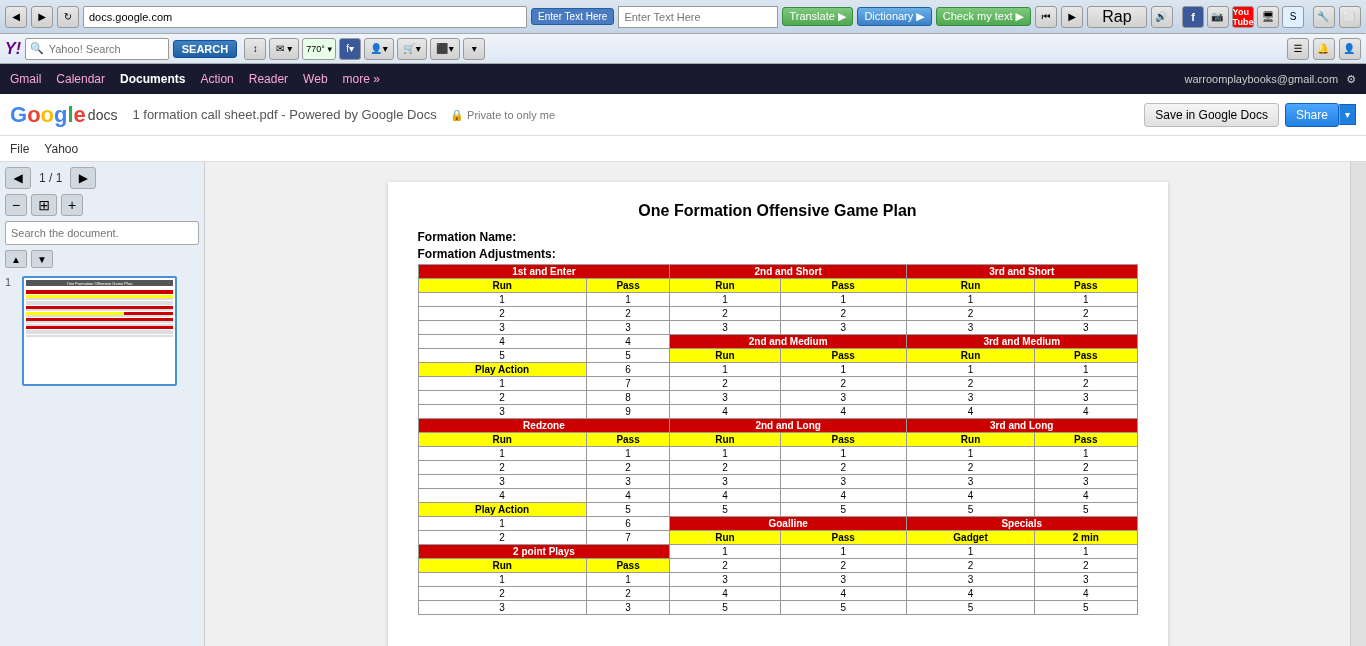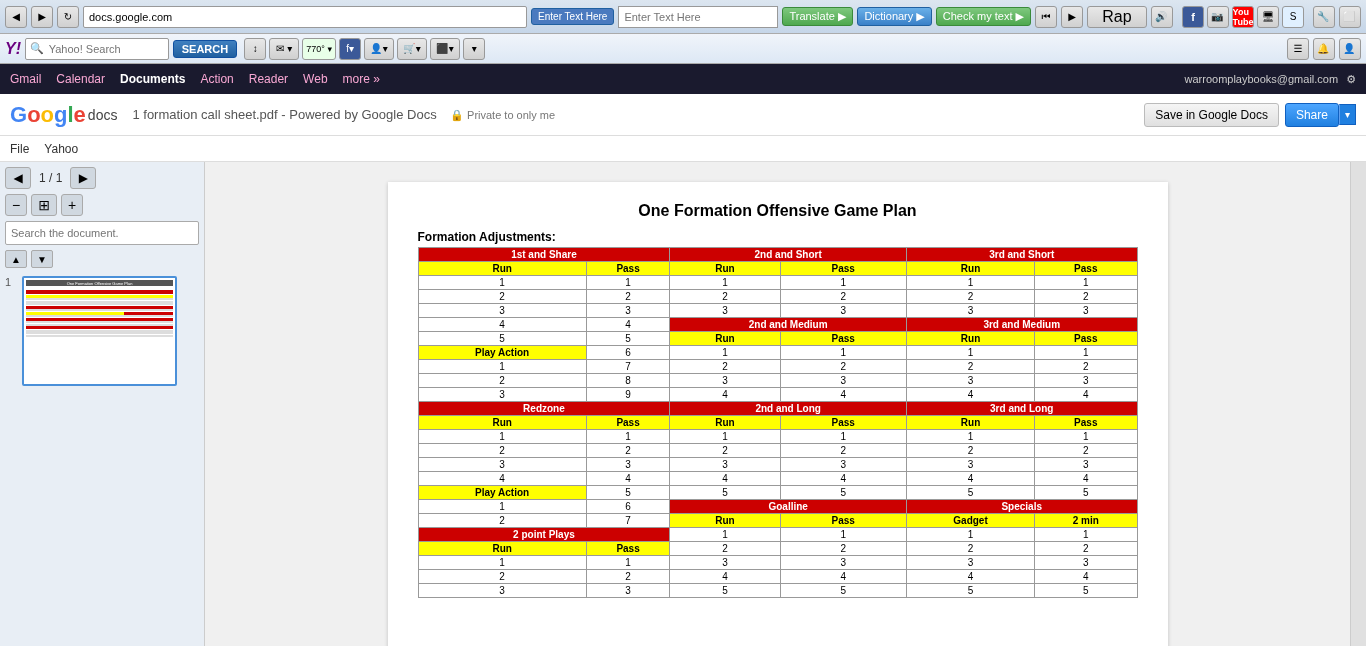--- a/index.html
+++ b/index.html
@@ -466,27 +466,28 @@
             </div>
           </div>
         </div>
       </div>
     </div>
   </div>
 
   <div class="doc-main">
     <div class="doc-page">
       <div class="doc-title-main">One Formation Offensive Game Plan</div>
+      <div class="formation-info">Formation Name:</div>
       <div class="formation-info">Formation Adjustments:</div>
 
       <table class="game-plan-table">
 
         <tbody>
             <tr>
-          <td colspan="2" class="cell-red">1st and Share</td>
+          <td colspan="2" class="cell-red">1st and Enter</td>
           <td colspan="2" class="cell-red">2nd and Short</td>
           <td colspan="2" class="cell-red">3rd and Short</td>
         </tr>
 
         <tr>
           <td class="cell-yellow">Run</td>
           <td class="cell-yellow">Pass</td>
           <td class="cell-yellow">Run</td>
           <td class="cell-yellow">Pass</td>
           <td class="cell-yellow">Run</td>

